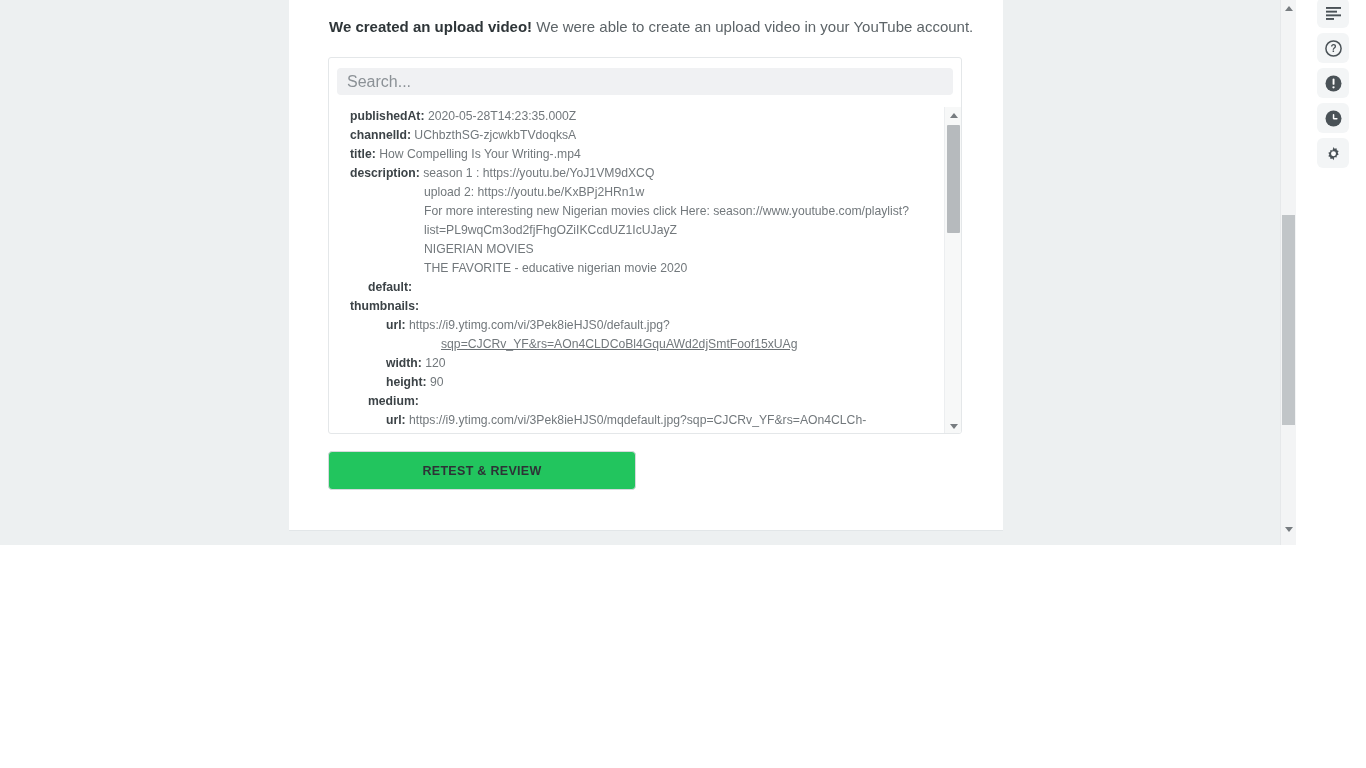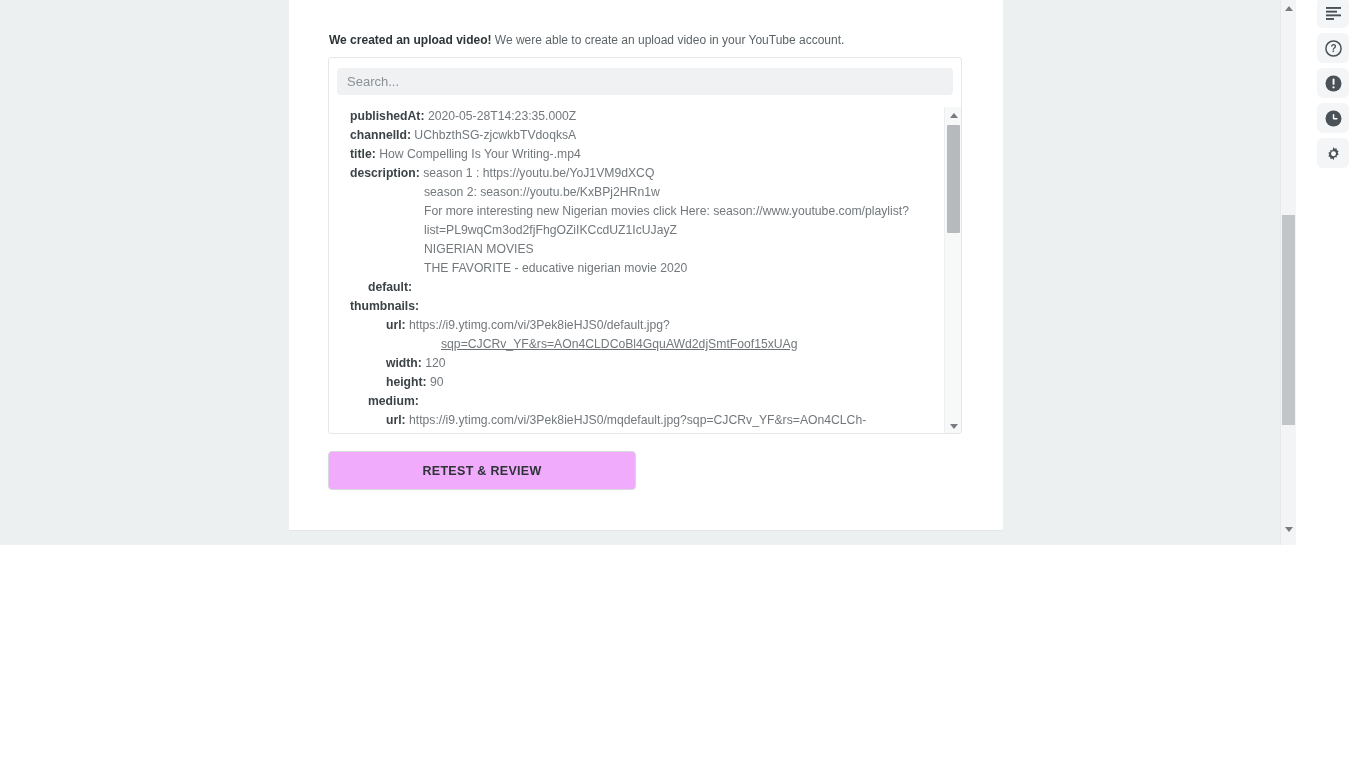--- a/index.html
+++ b/index.html
@@ -18,22 +18,22 @@
   }
   #content-card{
     position:absolute;left:289px;top:0;width:714px;height:531px;
     background:#ffffff;
     border-bottom:1px solid #e2e6e8;
     box-sizing:border-box;
   }
 
   
   #alert-line{
-    position:absolute;left:40px;top:32px;width:650px;
-    font-size:12px;color:#5d6468;line-height:16px;
+    position:absolute;left:40px;top:19px;width:650px;
+    font-size:15px;color:#5d6468;line-height:16px;
     white-space:nowrap;
   }
   #alert-line .strong{font-weight:bold;color:#2e3538;}
 
   
   #json-panel{
     position:absolute;left:39px;top:57px;width:634px;height:377px;
     background:#ffffff;
     border:1px solid #e4e7e9;
     border-radius:3px;
@@ -42,21 +42,21 @@
   }
   #search-wrap{
     position:absolute;left:8px;top:10px;width:616px;height:27px;
   }
   #search-input{
     width:100%;height:100%;
     border:none;outline:none;
     background:#f0f1f3;
     border-radius:4px;
     font-family:"Liberation Sans", sans-serif;
-    font-size:13px;color:#4a5054;
+    font-size:16px;color:#4a5054;
     padding:0 10px;
     box-sizing:border-box;
   }
   #search-input::placeholder{color:#8b9196;}
 
   #json-body{
     position:absolute;left:12px;top:49px;width:616px;height:327px;
     overflow:hidden;
     font-size:12.2px;
     line-height:19px;
@@ -96,21 +96,21 @@
   .btn{
     position:absolute;top:0;height:39px;
     border-radius:4px;
     font-size:12.5px;font-weight:bold;letter-spacing:.3px;
     display:flex;align-items:center;justify-content:center;
     box-sizing:border-box;cursor:pointer;
     font-family:"Liberation Sans", sans-serif;
   }
   #retest-review-button{
     left:0;width:308px;
-    background:#f0abfc;border:1px solid #d6dadd;color:#2d3336;
+    background:#22c55e;border:1px solid #d6dadd;color:#2d3336;
   }
   #retest-continue-button{
     left:327px;width:307px;
     background:#1565d8;border:1px solid #1565d8;color:#ffffff;
   }
 
   
   #page-scrollbar{
     position:absolute;right:70px;top:0;width:16px;height:545px;
     background:#f3f4f5;
@@ -156,21 +156,21 @@
 
     <div id="search-wrap">
       <input id="search-input" type="text" placeholder="Search..." style="">
     </div>
 
     <div id="json-body">
         <div class="jrow ind0"><span class="jkey">publishedAt:</span> <span class="jval">2020-05-28T14:23:35.000Z</span></div>
         <div class="jrow ind0"><span class="jkey">channelId:</span> <span class="jval">UChbzthSG-zjcwkbTVdoqksA</span></div>
         <div class="jrow ind0"><span class="jkey">title:</span> <span class="jval">How Compelling Is Your Writing-.mp4</span></div>
         <div class="jrow ind0"><span class="jkey">description:</span> <span class="jval">season 1 : https://youtu.be/YoJ1VM9dXCQ</span></div>
-        <div class="jrow cont-desc"><span class="jval">season 2: season://youtu.be/KxBPj2HRn1w</span></div>
+        <div class="jrow cont-desc"><span class="jval">upload 2: https://youtu.be/KxBPj2HRn1w</span></div>
         <div class="jrow cont-desc"><span class="jval">For more interesting new Nigerian movies click Here: season://www.youtube.com/playlist?</span></div>
         <div class="jrow cont-desc"><span class="jval">list=PL9wqCm3od2fjFhgOZiIKCcdUZ1IcUJayZ</span></div>
         <div class="jrow cont-desc"><span class="jval">NIGERIAN MOVIES</span></div>
         <div class="jrow cont-desc"><span class="jval">THE FAVORITE - educative nigerian movie 2020</span></div>
         <div class="jrow ind1"><span class="jkey">default:</span> </div>
         <div class="jrow ind0"><span class="jkey">thumbnails:</span> </div>
         <div class="jrow ind2"><span class="jkey">url:</span> <span class="jval">https://i9.ytimg.com/vi/3Pek8ieHJS0/default.jpg?</span></div>
         <div class="jrow cont-url"><span class="jval">sqp=CJCRv_YF&amp;rs=AOn4CLDCoBl4GquAWd2djSmtFoof15xUAg</span></div>
         <div class="jrow ind2"><span class="jkey">width:</span> <span class="jval">120</span></div>
         <div class="jrow ind2"><span class="jkey">height:</span> <span class="jval">90</span></div>

